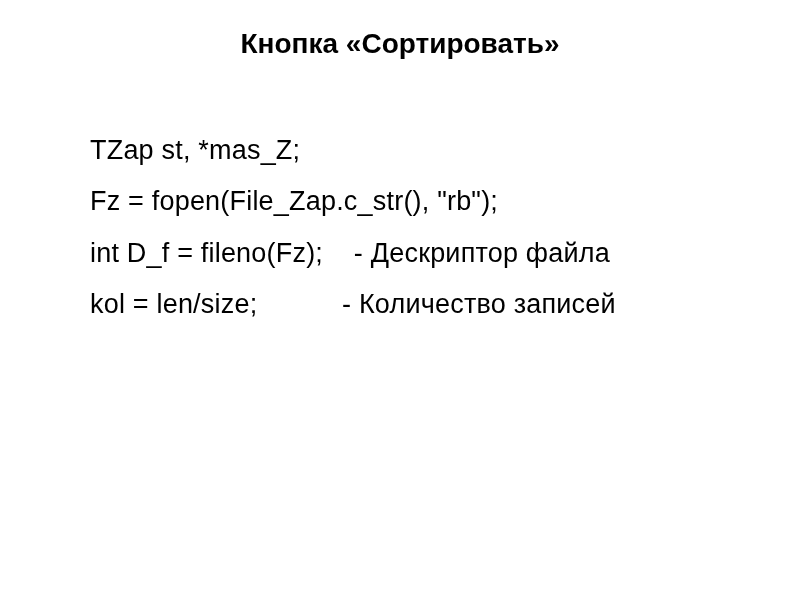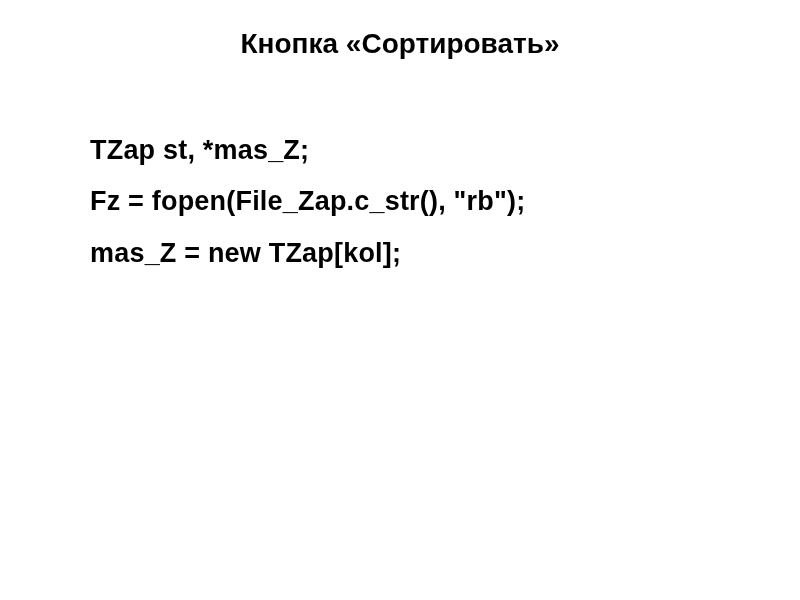--- a/index.html
+++ b/index.html
@@ -24,26 +24,26 @@
       text-align: center;
       margin-bottom: 65px;
     }
     .body-text {
       font-size: 27px;
       line-height: 1.9;
       letter-spacing: 0.2px;
     }
     .line {
       white-space: nowrap;
-      font-weight: bold;
     }
   </style>
 </head>
 <body>
 
 <div class="slide">
   <div class="title">Кнопка «Сортировать»</div>
   <div class="body-text">
     <div class="line">TZap st, *mas_Z;</div>
     <div class="line">Fz = fopen(File_Zap.c_str(), "rb");</div>
-    <div class="line">mas_Z = new TZap[kol];</div>
+    <div class="line">int D_f = fileno(Fz);&nbsp;&nbsp;&nbsp;&nbsp;- Дескриптор файла</div>
+    <div class="line">kol = len/size;&nbsp;&nbsp;&nbsp;&nbsp;&nbsp;&nbsp;&nbsp;&nbsp;&nbsp;&nbsp;&nbsp;- Количество записей</div>
   </div>
 </div>
 
 </body></html>

